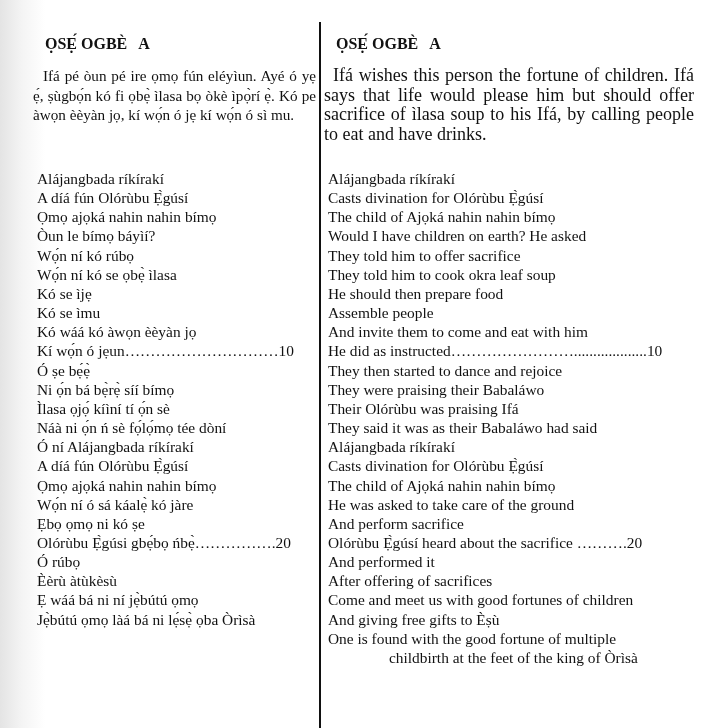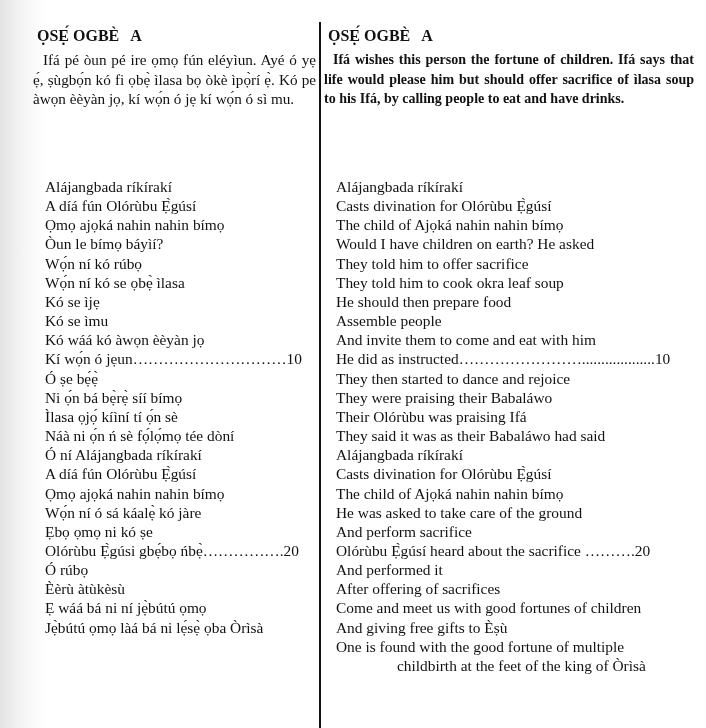--- a/index.html
+++ b/index.html
@@ -14,28 +14,28 @@
     position: absolute; left: 33px; top: 22px; width: 283px;
   }
   .col-right {
     position: absolute; left: 324px; top: 22px; width: 370px;
   }
   .divider {
     position: absolute; left: 319px; top: 22px; width: 2px; height: 706px;
     background: #111;
   }
   .title {
-    font-weight: bold; font-size: 16px; line-height: 20px; margin: 4px; white-space: pre;
+    font-weight: bold; font-size: 16px; line-height: 20px; margin: 12px; white-space: pre;
   }
   .intro {
     font-size: 15.2px; line-height: 19.5px; margin: 0;
     text-align: justify; text-indent: 10px;
   }
-  .col-right .intro { font-size: 14px; text-indent: 9px; font-weight: bold; }
-  .verses { margin: 12px; padding: 0; list-style: none; position: absolute; top: 143px; left: 0; width: 100%; }
+  .col-right .intro { font-size: 18px; text-indent: 9px; }
+  .verses { margin: 4px; padding: 0; list-style: none; position: absolute; top: 143px; left: 0; width: 100%; }
   .col-right .verses { top: 143px; }
   .verse { font-size: 15.4px; line-height: 19.15px; white-space: nowrap; }
   .verse.cont { padding-left: 61px; }
 </style>
 </head>
 <body>
 
 <div class="col-left">
   <h2 class="title">ỌSẸ́ OGBÈ   A</h2>
   <p class="intro">Ifá pé òun pé ire ọmọ fún eléyìun. Ayé ó yẹ ẹ́, ṣùgbọ́n kó fi ọbẹ̀ ìlasa bọ òkè ìpọ̀rí ẹ̀. Kó pe àwọn èèyàn jọ, kí wọ́n ó jẹ kí wọ́n ó sì mu.</p>

